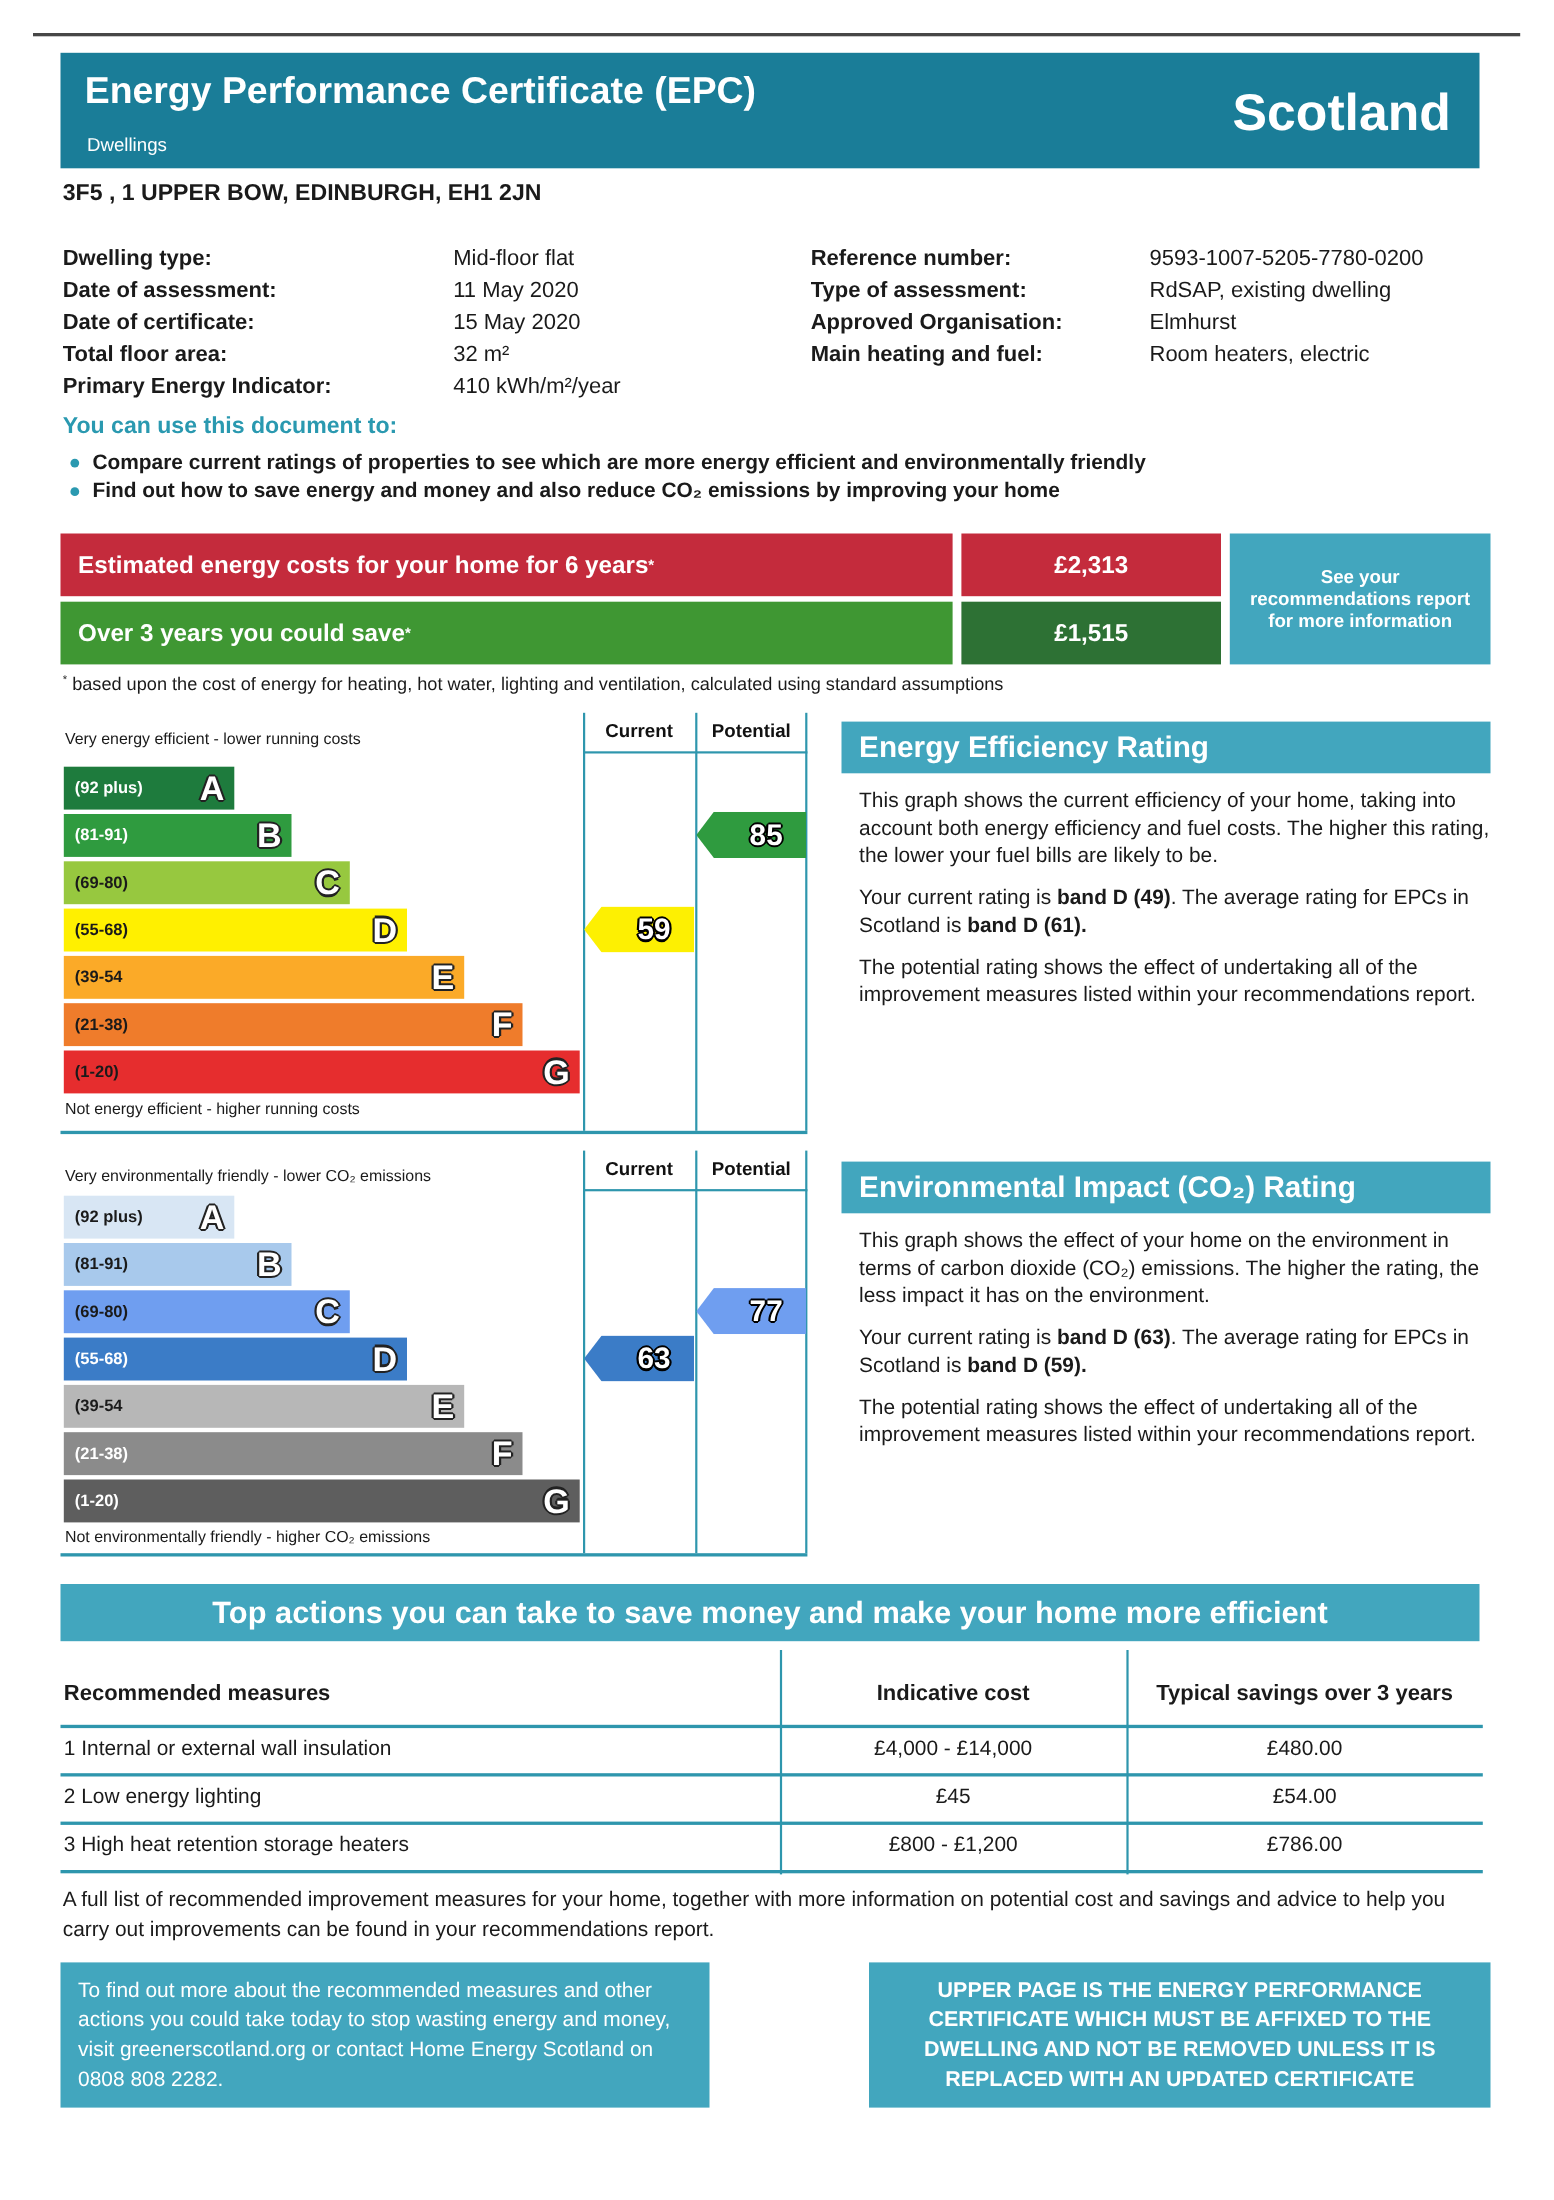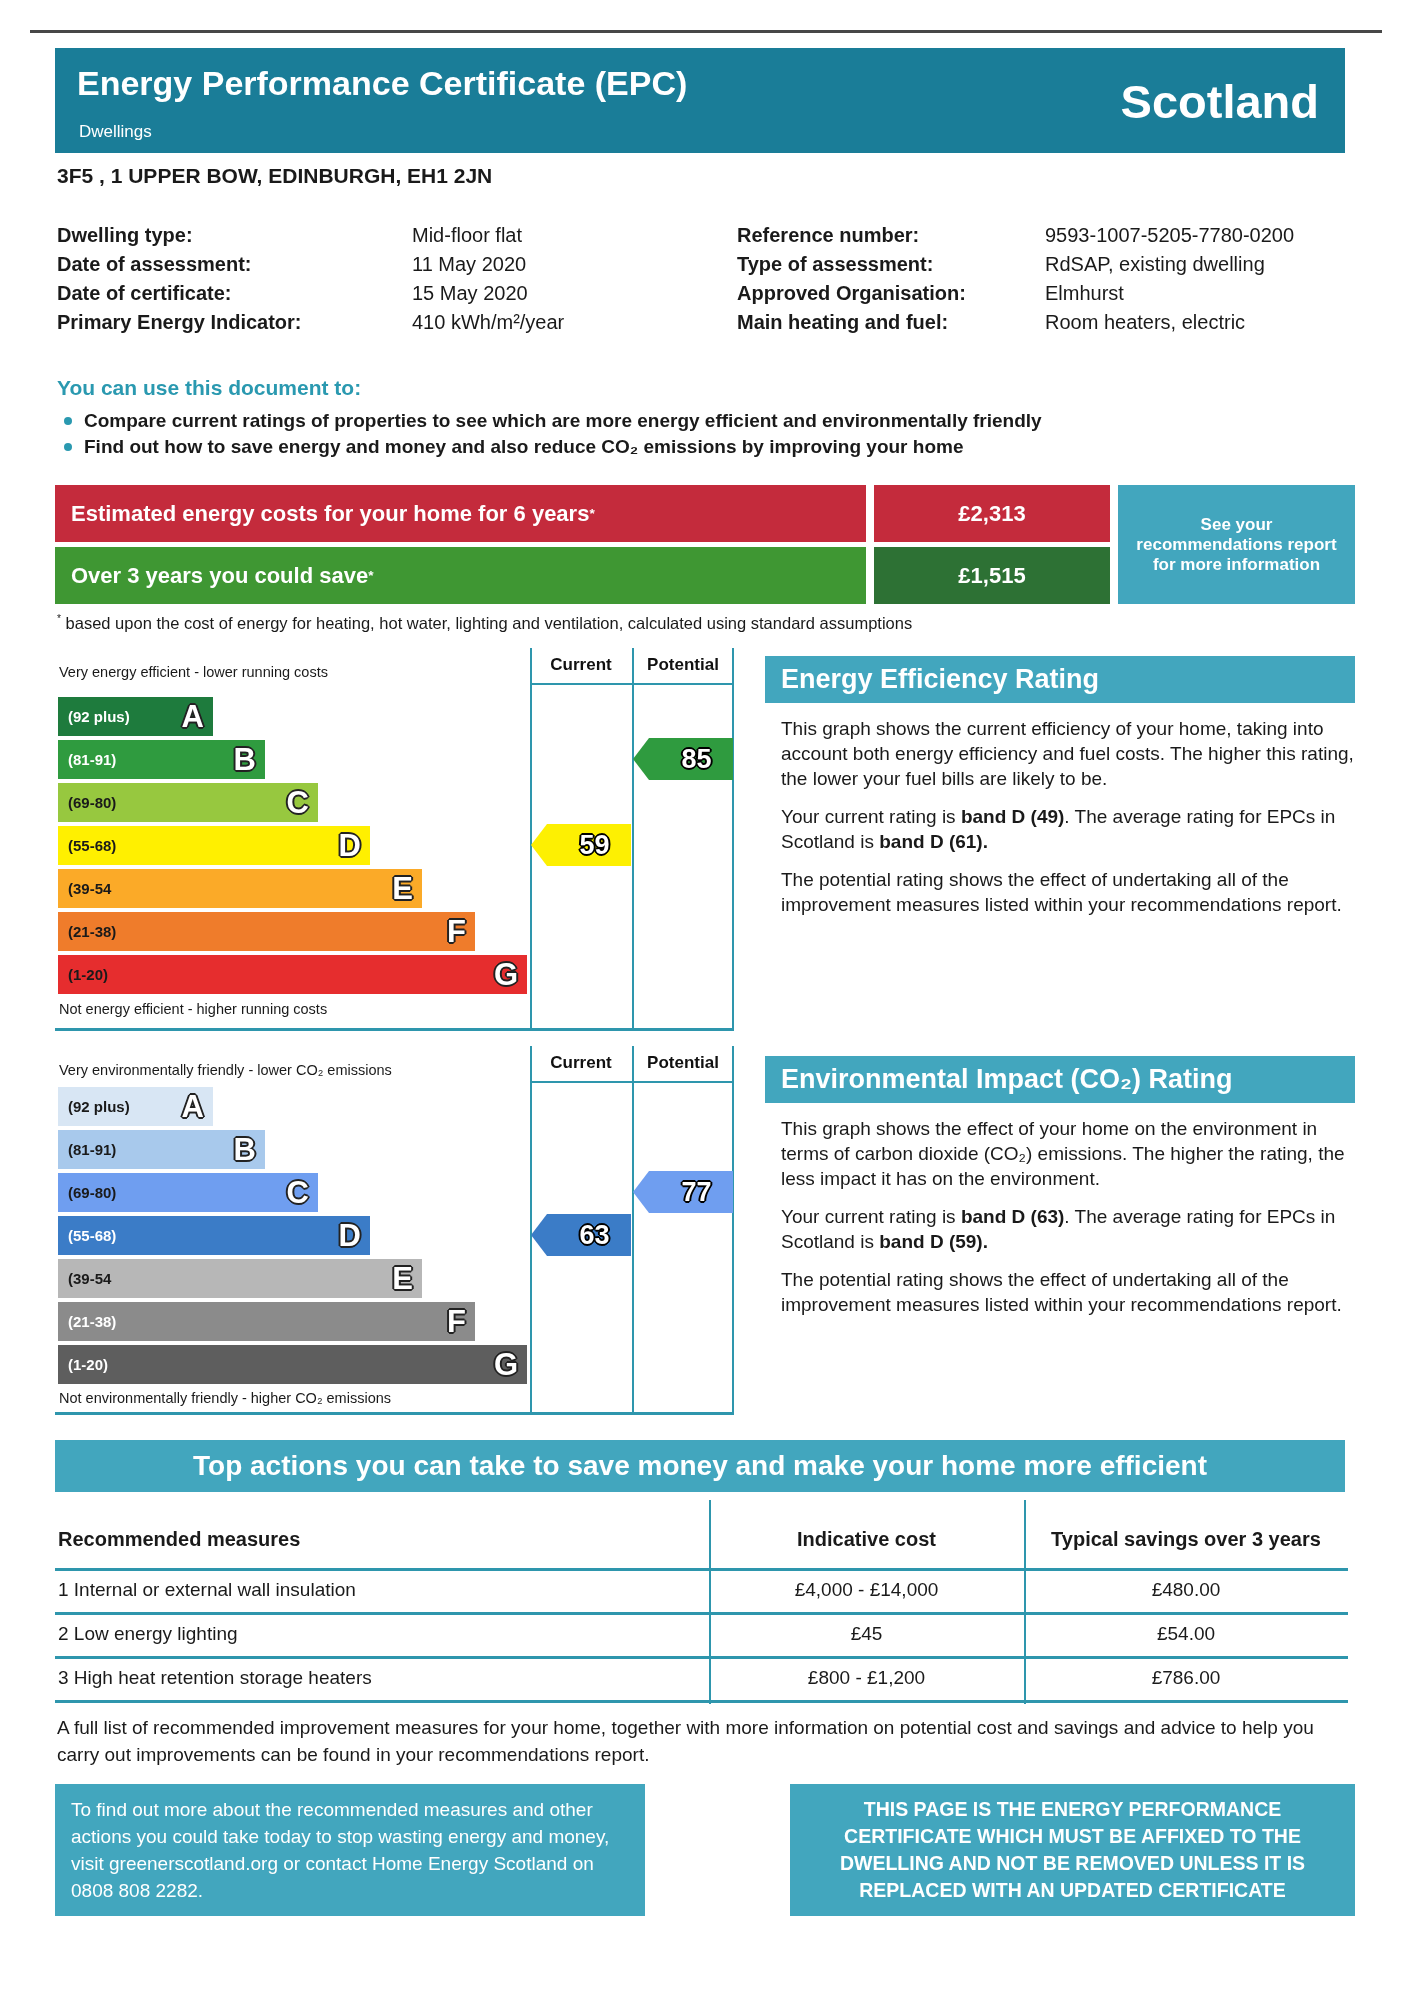--- a/index.html
+++ b/index.html
@@ -125,20 +125,21 @@
     <div class="banner-sub">Dwellings</div>
     <div class="banner-region">Scotland</div>
   </header>
 
   <div class="address">3F5 , 1 UPPER BOW, EDINBURGH, EH1 2JN</div>
 
   <div class="details details-left">
     <div class="drow"><span class="dlabel">Dwelling type:</span><span class="dvalue">Mid-floor flat</span></div>
     <div class="drow"><span class="dlabel">Date of assessment:</span><span class="dvalue">11 May 2020</span></div>
     <div class="drow"><span class="dlabel">Date of certificate:</span><span class="dvalue">15 May 2020</span></div>
+    <div class="drow"><span class="dlabel">Total floor area:</span><span class="dvalue">32 m²</span></div>
     <div class="drow"><span class="dlabel">Primary Energy Indicator:</span><span class="dvalue">410 kWh/m²/year</span></div>
   </div>
   <div class="details details-right">
     <div class="drow"><span class="dlabel">Reference number:</span><span class="dvalue">9593-1007-5205-7780-0200</span></div>
     <div class="drow"><span class="dlabel">Type of assessment:</span><span class="dvalue">RdSAP, existing dwelling</span></div>
     <div class="drow"><span class="dlabel">Approved Organisation:</span><span class="dvalue">Elmhurst</span></div>
     <div class="drow"><span class="dlabel">Main heating and fuel:</span><span class="dvalue">Room heaters, electric</span></div>
   </div>
 
   <div class="usage-heading">You can use this document to:</div>
@@ -276,14 +277,14 @@
     <div class="trule t2"></div>
     <div class="cell m row3">3 High heat retention storage heaters</div>
     <div class="cell c row3">£800 - £1,200</div>
     <div class="cell s row3">£786.00</div>
     <div class="trule t3"></div>
   </div>
 
   <div class="note">A full list of recommended improvement measures for your home, together with more information on potential cost and savings and advice to help you carry out improvements can be found in your recommendations report.</div>
 
   <div class="fbox fleft">To find out more about the recommended measures and other actions you could take today to stop wasting energy and money, visit greenerscotland.org or contact Home Energy Scotland on 0808 808 2282.</div>
-  <div class="fbox fright">THIS PAGE IS THE ENERGY PERFORMANCE CERTIFICATE WHICH MUST BE AFFIXED TO THE DWELLING AND NOT BE REMOVED UNLESS IT IS REPLACED WITH AN UPDATED CERTIFICATE</div>
+  <div class="fbox fright">UPPER PAGE IS THE ENERGY PERFORMANCE CERTIFICATE WHICH MUST BE AFFIXED TO THE DWELLING AND NOT BE REMOVED UNLESS IT IS REPLACED WITH AN UPDATED CERTIFICATE</div>
 </div>
 
 </body></html>

